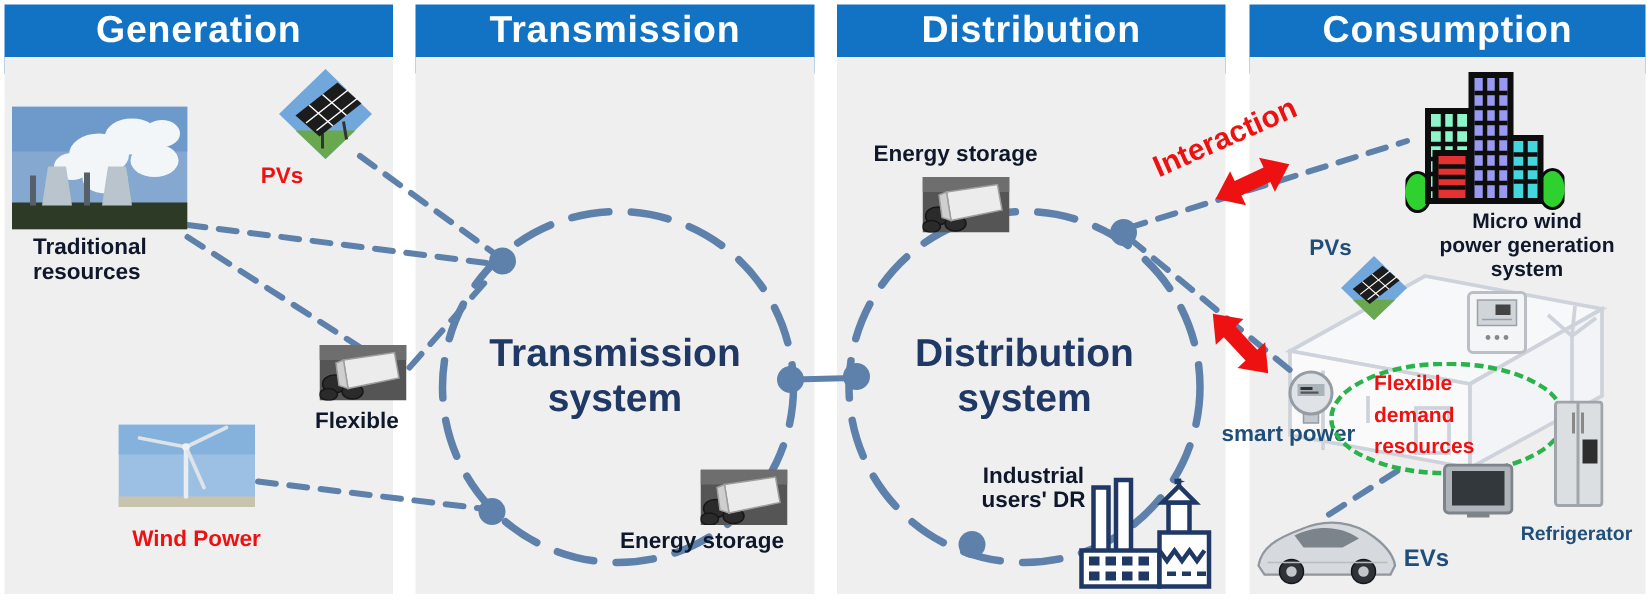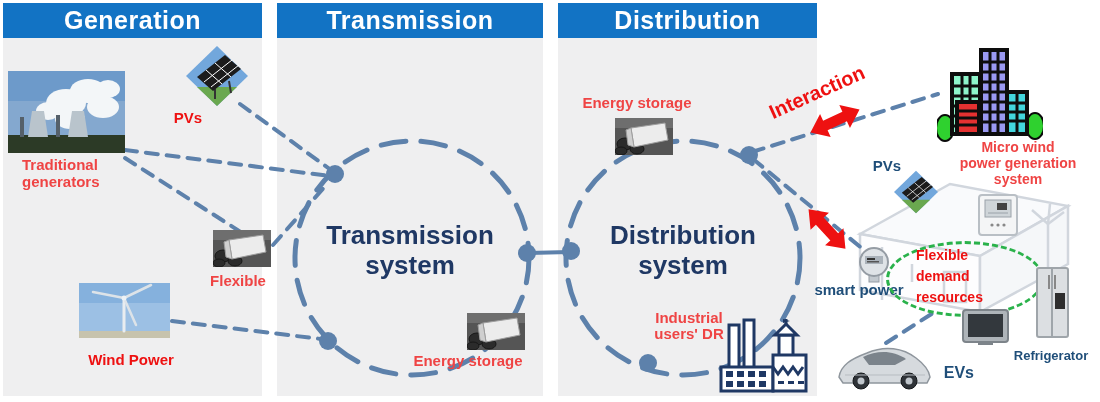--- a/index.html
+++ b/index.html
@@ -15,21 +15,21 @@
     text-align:center; line-height:35px; letter-spacing:.5px;
   }
   .col-body { position:absolute; top:35px; left:0; right:0; bottom:0; background:#efeff0; }
   #col-gen   { left:3px;   width:259px; }
   #col-trans { left:277px; width:266px; }
   #col-dist  { left:558px; width:259px; }
   #col-cons  { left:833px; width:264px; }
   
   #wires { left:0; top:0; width:1100px; height:402px; pointer-events:none; }
   
-  .lbl { position:absolute; font-weight:bold; color:#ef4444; font-size:15px; line-height:17px; }
+  .lbl { position:absolute; font-weight:bold; color:#0f172a; font-size:15px; line-height:17px; }
   .ml  { white-space:pre-line; }
   .red  { color:#ee1111; }
   .navy { color:#1f4e79; }
   .ctr { text-align:center; } .rgt { text-align:center; }
   #plant-img   { left:8px;   top:71px;  width:117px; height:82px; }
   #lbl-traditional { left:22px; top:156px; width:110px; }
   #pv-gen      { left:185px; top:45px;  width:64px;  height:62px; }
   #lbl-pvs-gen { left:163px; top:109px; width:50px; }
   #storage-img { left:213px; top:230px; width:58px;  height:37px; }
   #lbl-storage { left:198px; top:272px; width:80px; }
@@ -62,37 +62,41 @@
     left:886px; top:241px; width:152px; height:70px;
     border:3px dashed #2ab24b; border-radius:50%;
   }
   #lbl-flexible { left:916px; top:245px; width:108px; font-size:14px; line-height:21px; }
   #ac         { left:978px;  top:194px; width:40px; height:42px; }
   #lbl-air    { left:995px;  top:211px; width:93px; line-height:17px; }
   #fridge     { left:1036px; top:267px; width:33px; height:71px; }
   #lbl-fridge { left:1002px; top:347px; width:98px; font-size:13px; }
   #tv         { left:962px;  top:309px; width:47px; height:38px; }
   #car        { left:831px;  top:337px; width:104px; height:54px; }
-  #lbl-evs    { left:928px;  top:364px; width:46px; font-size:16px;text-align:right; }
+  #lbl-evs    { left:928px;  top:364px; width:46px; font-size:16px; }
 </style>
 </head>
 <body>
 
 <div id="canvas">
 
   <div class="col" id="col-gen">
     <div class="col-header">Generation</div>
     <div class="col-body"></div>
   </div>
   <div class="col" id="col-trans">
     <div class="col-header">Transmission</div>
     <div class="col-body"></div>
   </div>
   <div class="col" id="col-dist">
     <div class="col-header">Distribution</div>
+    <div class="col-body"></div>
+  </div>
+  <div class="col" id="col-cons">
+    <div class="col-header">Consumption</div>
     <div class="col-body"></div>
   </div>
 
   <svg class="abs" id="house" viewBox="0 0 225 162">
     <g stroke="#c9cfd8" stroke-width="2.5" fill="none">
       <polygon points="8,62 98,12 216,34 128,84" fill="#f8fafc"></polygon>
       <polygon points="8,62 8,118 128,140 128,84" fill="#fdfdfe"></polygon>
       <polygon points="128,84 216,34 216,92 128,140" fill="#f4f6f9"></polygon>
       <line x1="30" y1="75" x2="30" y2="128"></line>
       <line x1="60" y1="92" x2="60" y2="110"></line>
@@ -141,21 +145,21 @@
       <ellipse cx="40" cy="40" rx="12" ry="9"></ellipse>
         <ellipse cx="100" cy="18" rx="12" ry="9"></ellipse>
     </g>
     <rect y="64" width="117" height="18" fill="#2c3a26"></rect>
     <path d="M20,66 L24,40 L36,40 L40,66 Z" fill="#b9c4cc"></path>
     <path d="M60,66 L64,40 L76,40 L80,66 Z" fill="#b9c4cc"></path>
     <rect x="12" y="46" width="4" height="20" fill="#55606a"></rect>
     <rect x="48" y="44" width="4" height="22" fill="#55606a"></rect>
   </svg>
   <div class="lbl ml" id="lbl-traditional">Traditional
-generators</div>
+resources</div>
 
   <svg class="abs" id="pv-gen" viewBox="0 0 64 62">
     <polygon points="32,1 63,31 32,61 1,31" fill="#72a7dc"></polygon>
     <polygon points="32,61 12,42 52,42" fill="#6aa84f"></polygon>
     <line x1="30" y1="44" x2="30" y2="54" stroke="#333" stroke-width="2"></line>
     <line x1="44" y1="36" x2="46" y2="48" stroke="#333" stroke-width="2"></line>
     <polygon points="12,32 40,10 56,24 28,46" fill="#1c1c1c"></polygon>
     <g stroke="#ffffff" stroke-width="1">
       <line x1="19" y1="37" x2="47" y2="15"></line>
         <line x1="26" y1="42" x2="54" y2="20"></line>

